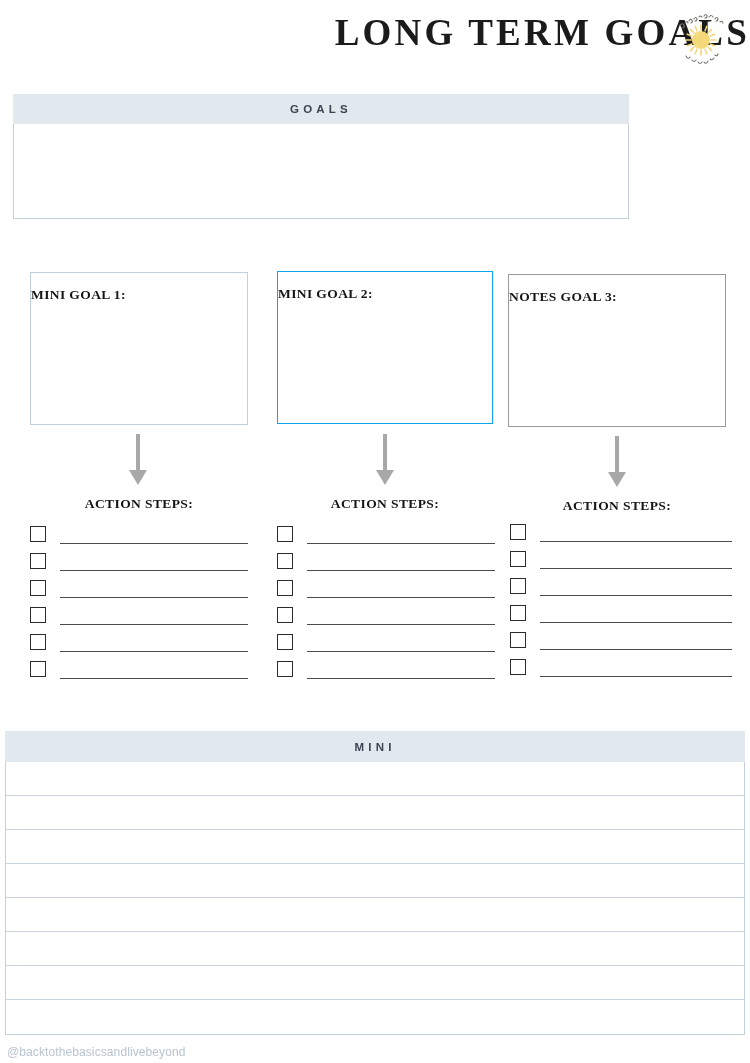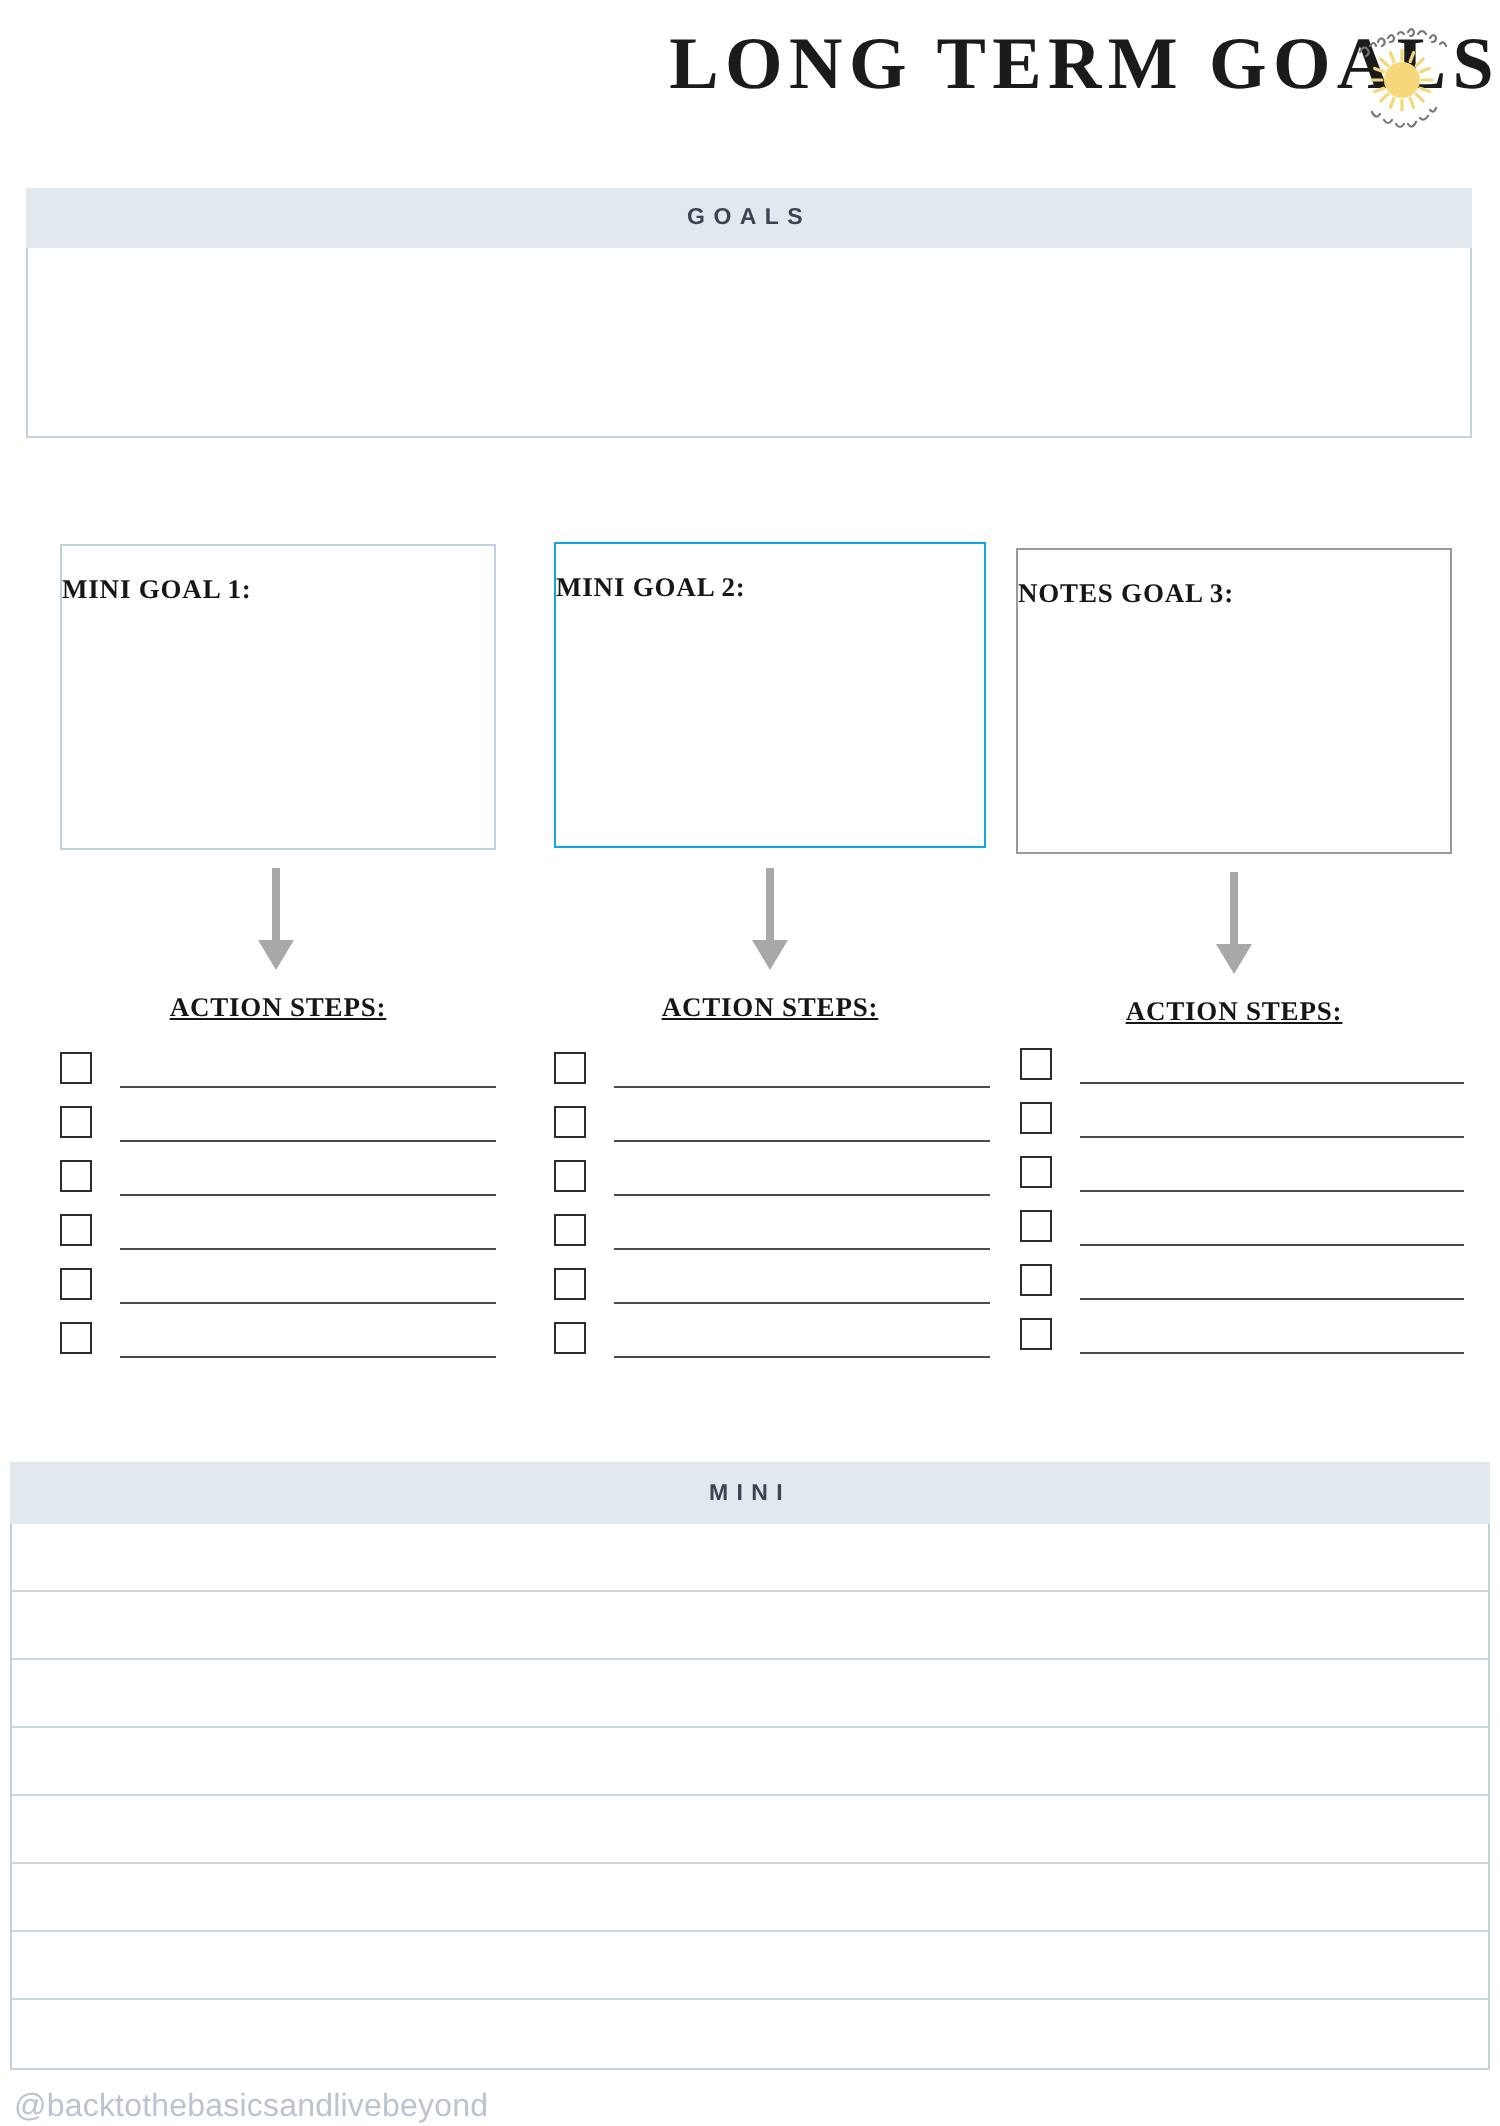--- a/index.html
+++ b/index.html
@@ -60,21 +60,21 @@
     align-items: center;
     justify-content: center;
     box-sizing: border-box;
   }
 
   
   .goals-block {
     position: absolute;
     left: 13px;
     top: 94px;
-    width: 723px;
+    width: 616px;
     height: 125px;
     border-radius: 14px;
   }
   .goals-bar {
     height: 30px;
     width: 100%;
   }
   .goals-body {
     height: 95px;
     box-sizing: border-box;
@@ -125,21 +125,20 @@
 
   .action-title {
     position: absolute;
     width: 100%;
     text-align: center;
     font-family: "Liberation Serif", "DejaVu Serif", serif;
     font-weight: bold;
     font-size: 13.5px;
     letter-spacing: 0.4px;
     color: #161616;
-    text-decoration: underline;
   }
   .action-title-1 { top: 228px; }
   .action-title-2 { top: 228px; }
   .action-title-3 { top: 230px; }
 
   .steps {
     position: absolute;
     width: 100%;
   }
   .steps-1 { top: 258px; }
@@ -196,21 +195,21 @@
     box-sizing: border-box;
   }
   .notes-row:last-child { border-bottom: none; }
 
   
   .footer-handle {
     position: absolute;
     left: 7px;
     top: 1045px;
     font-family: "Liberation Sans", "DejaVu Sans", sans-serif;
-    font-size: 16px;
+    font-size: 12px;
     letter-spacing: 0.1px;
     color: #b9c4d0;
     white-space: nowrap;
   }
 </style>
 </head>
 <body>
 
 <div class="page-header">
   <div class="page-title">LONG TERM GOALS</div>

